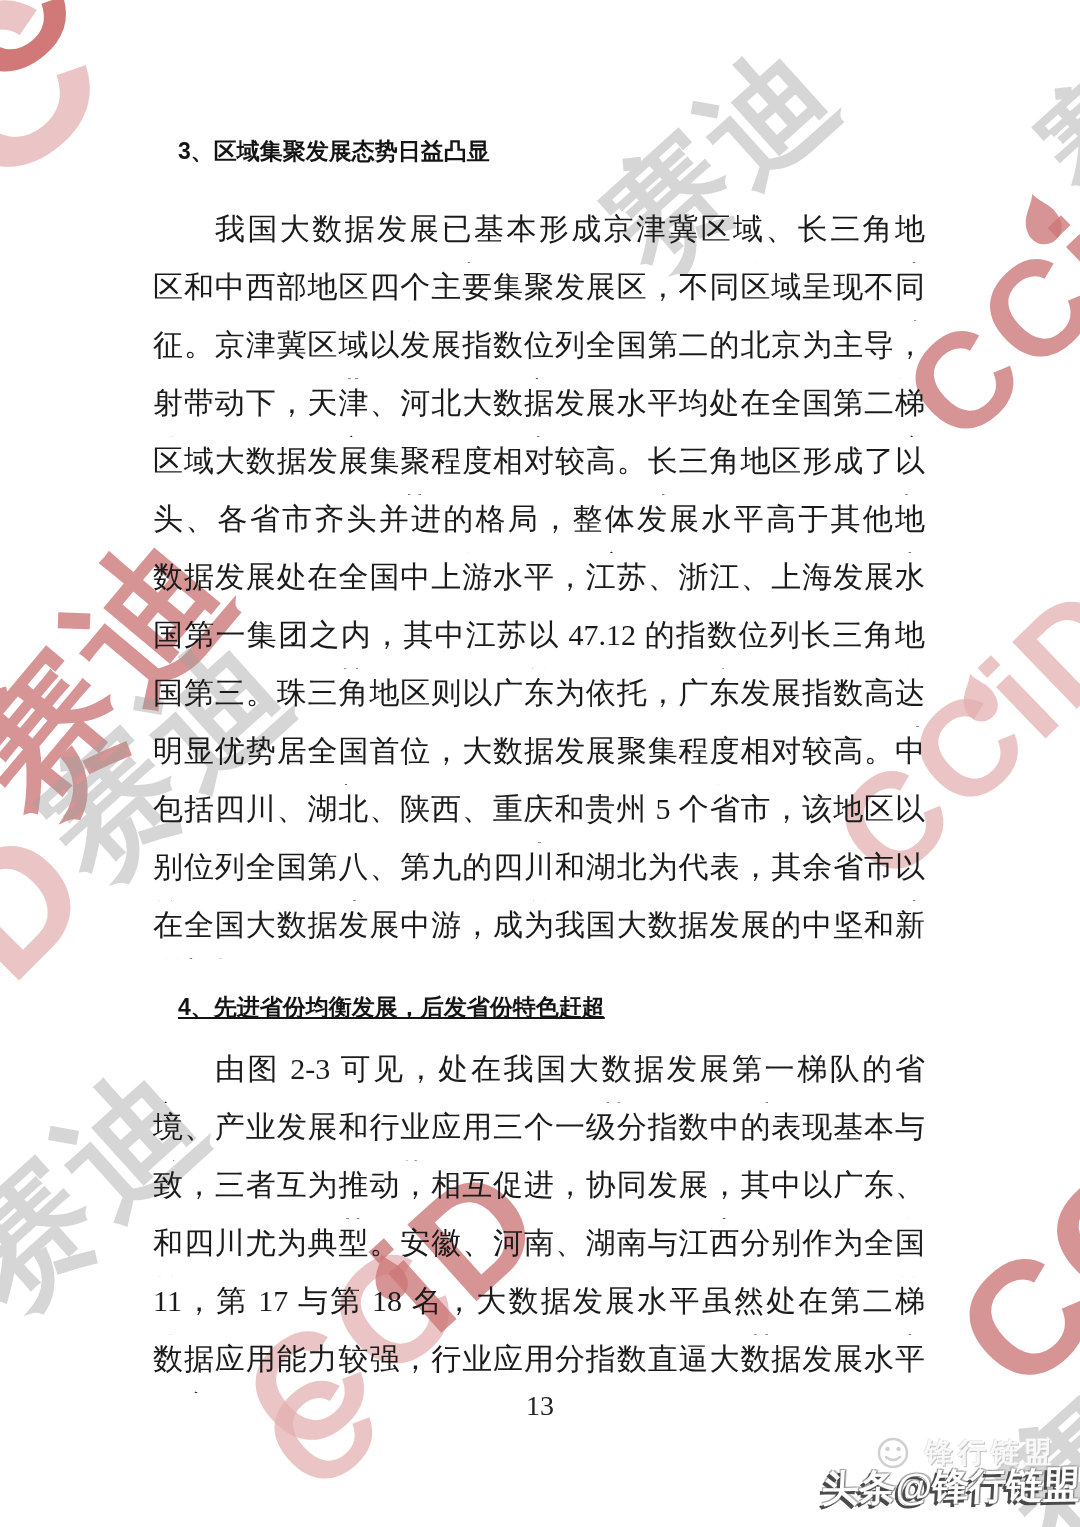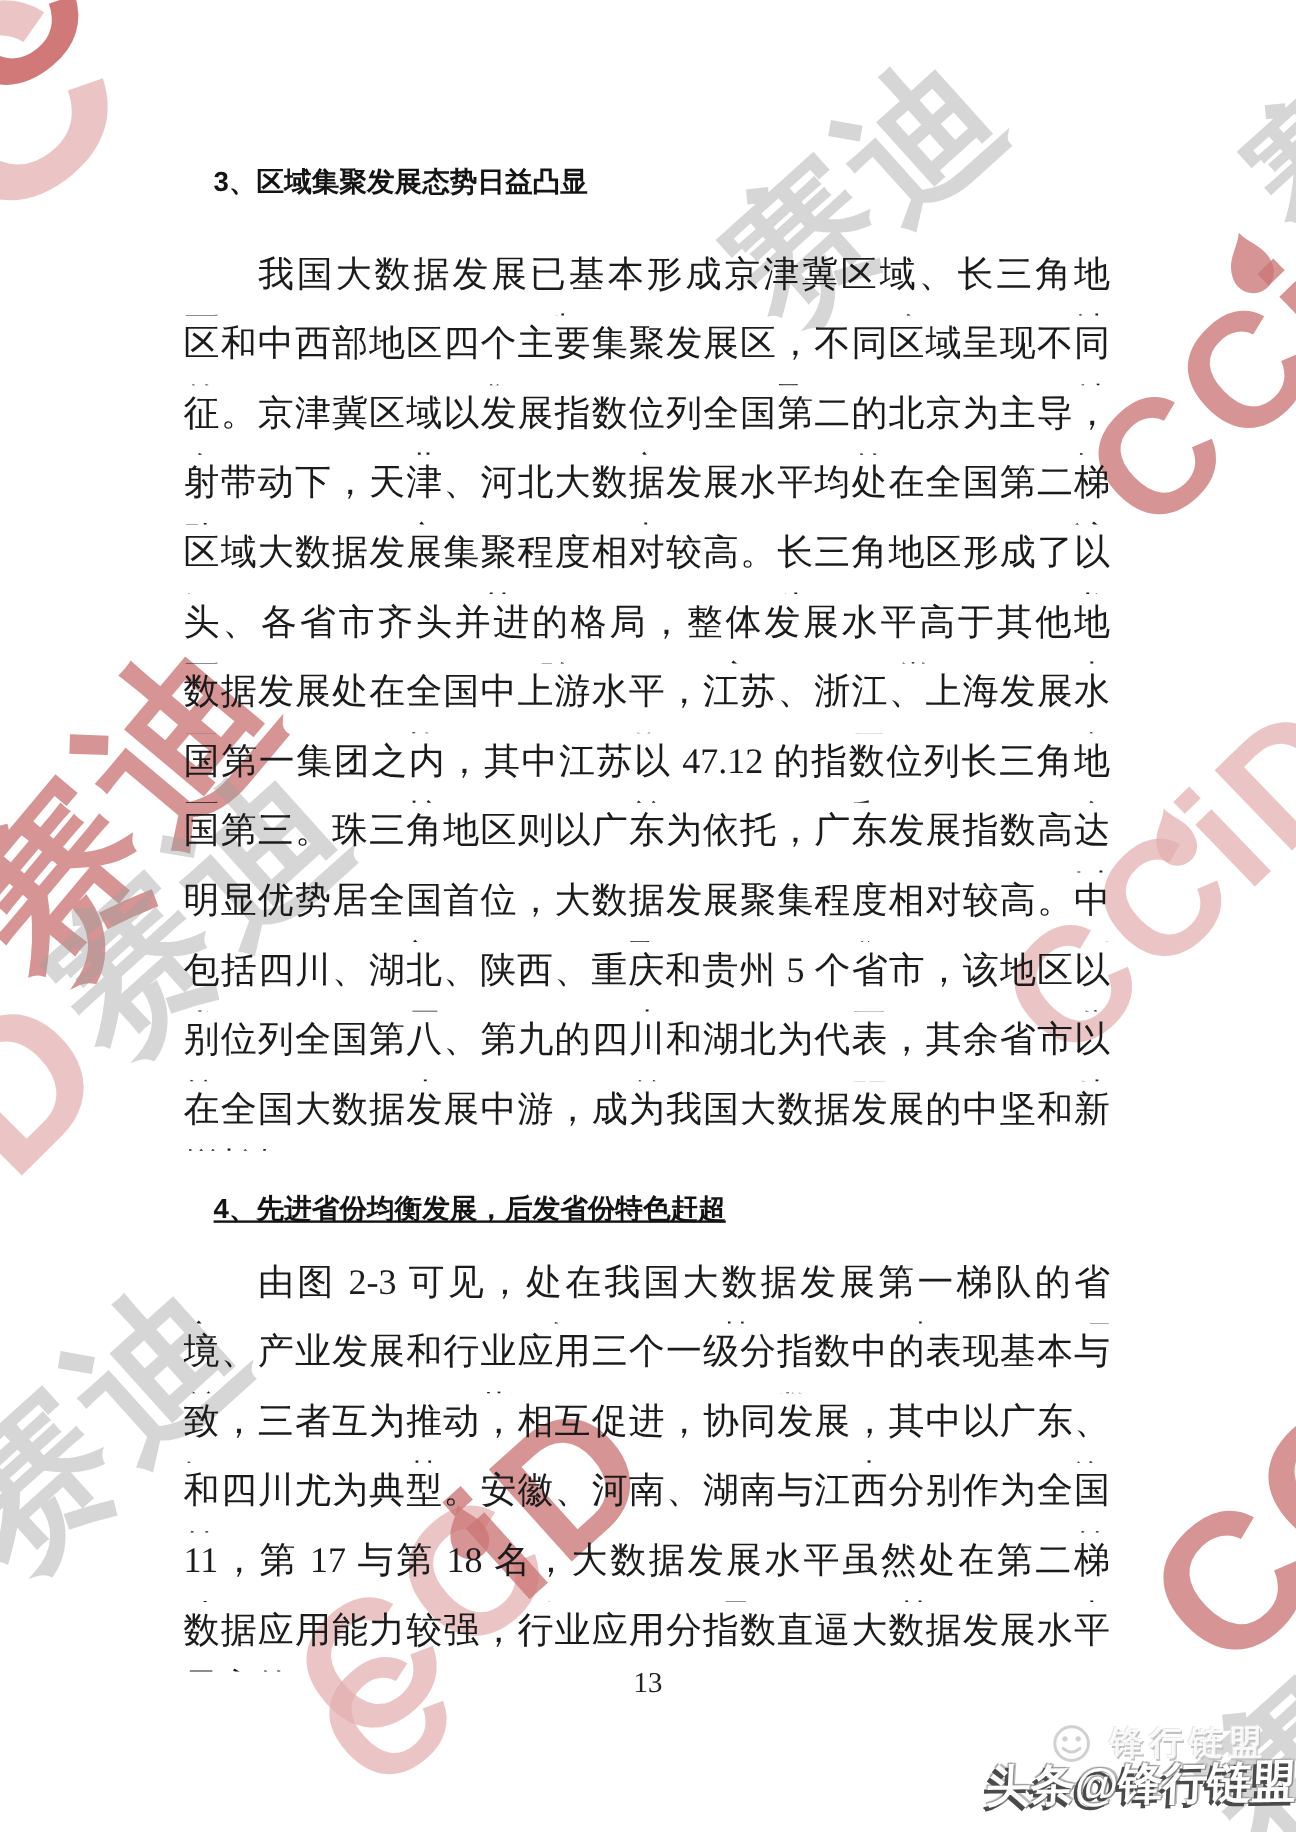--- a/index.html
+++ b/index.html
@@ -30,21 +30,21 @@
   #p1{top:205px;}
   #p2{top:1045px;}
   .line{
     height:58px;line-height:48px;font-size:30px;color:#1b1b1b;
     text-align:justify;text-align-last:justify;overflow:hidden;
   }
   .line.indent{text-indent:62px;}
   .line.last{text-align-last:left;}
   .page-number{
     position:absolute;top:1390px;left:0;width:1080px;text-align:center;
-    font-size:24px;color:#222;z-index:2;
+    font-size:28px;color:#222;z-index:2;
   }
   
   .footer-mark{position:absolute;left:822px;top:1438px;width:262px;height:80px;z-index:3;}
   .footer-echo{
     position:absolute;left:103px;top:-4px;font-size:28px;font-weight:bold;
     font-family:"Liberation Sans", sans-serif;letter-spacing:5px;
     color:rgba(255,255,255,0.85);
     text-shadow:1px 1px 0 #c2c2c2, -1px -1px 0 #e8e8e8;
     white-space:nowrap;
   }

